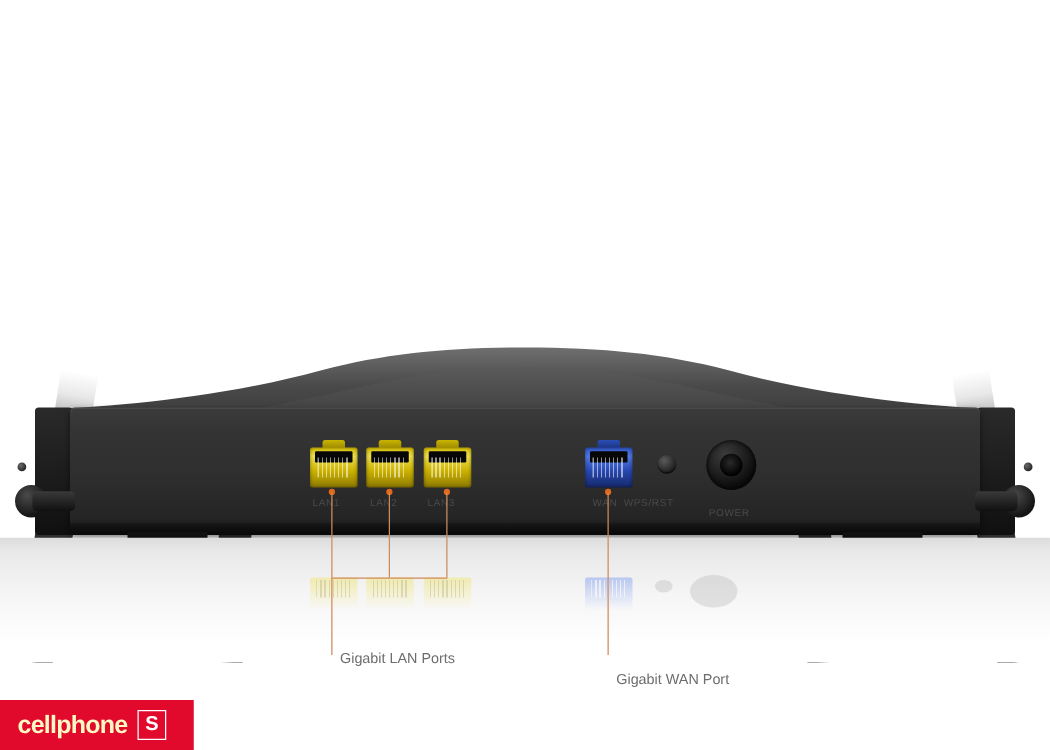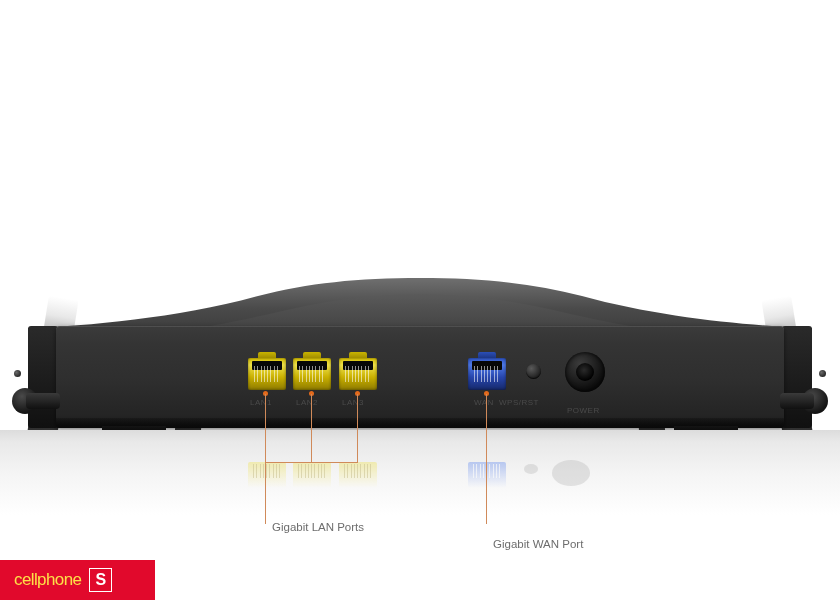--- a/index.html
+++ b/index.html
@@ -90,21 +90,21 @@
   
   .lead-v{position:absolute;width:1px;background:#d08a5a;}
   .lead-h{position:absolute;height:1px;background:#d08a5a;}
   .dot{position:absolute;width:5px;height:5px;border-radius:50%;background:#e2691b;}
   .callout-label{position:absolute;font-size:11.5px;color:#6d6d6d;white-space:nowrap;
                  font-family:"Liberation Sans",sans-serif;}
 
   
   #logo{position:absolute;left:0;top:560px;width:155px;height:40px;
         background:#e1092c;display:flex;align-items:center;}
-  #logo-text{color:#fde047;font-size:17px;font-weight:normal;letter-spacing:-.6px;margin-left:14px;}
+  #logo-text{color:#fef9c3;font-size:20px;font-weight:bold;letter-spacing:-.6px;margin-left:14px;}
   #logo-s{margin-left:8px;width:21px;height:22px;border:1.6px solid #fff;
           color:#fff;font-size:16px;font-weight:bold;display:flex;
           align-items:center;justify-content:center;line-height:1;}
 </style>
 </head>
 <body>
 
 <div id="stage">
 
 

